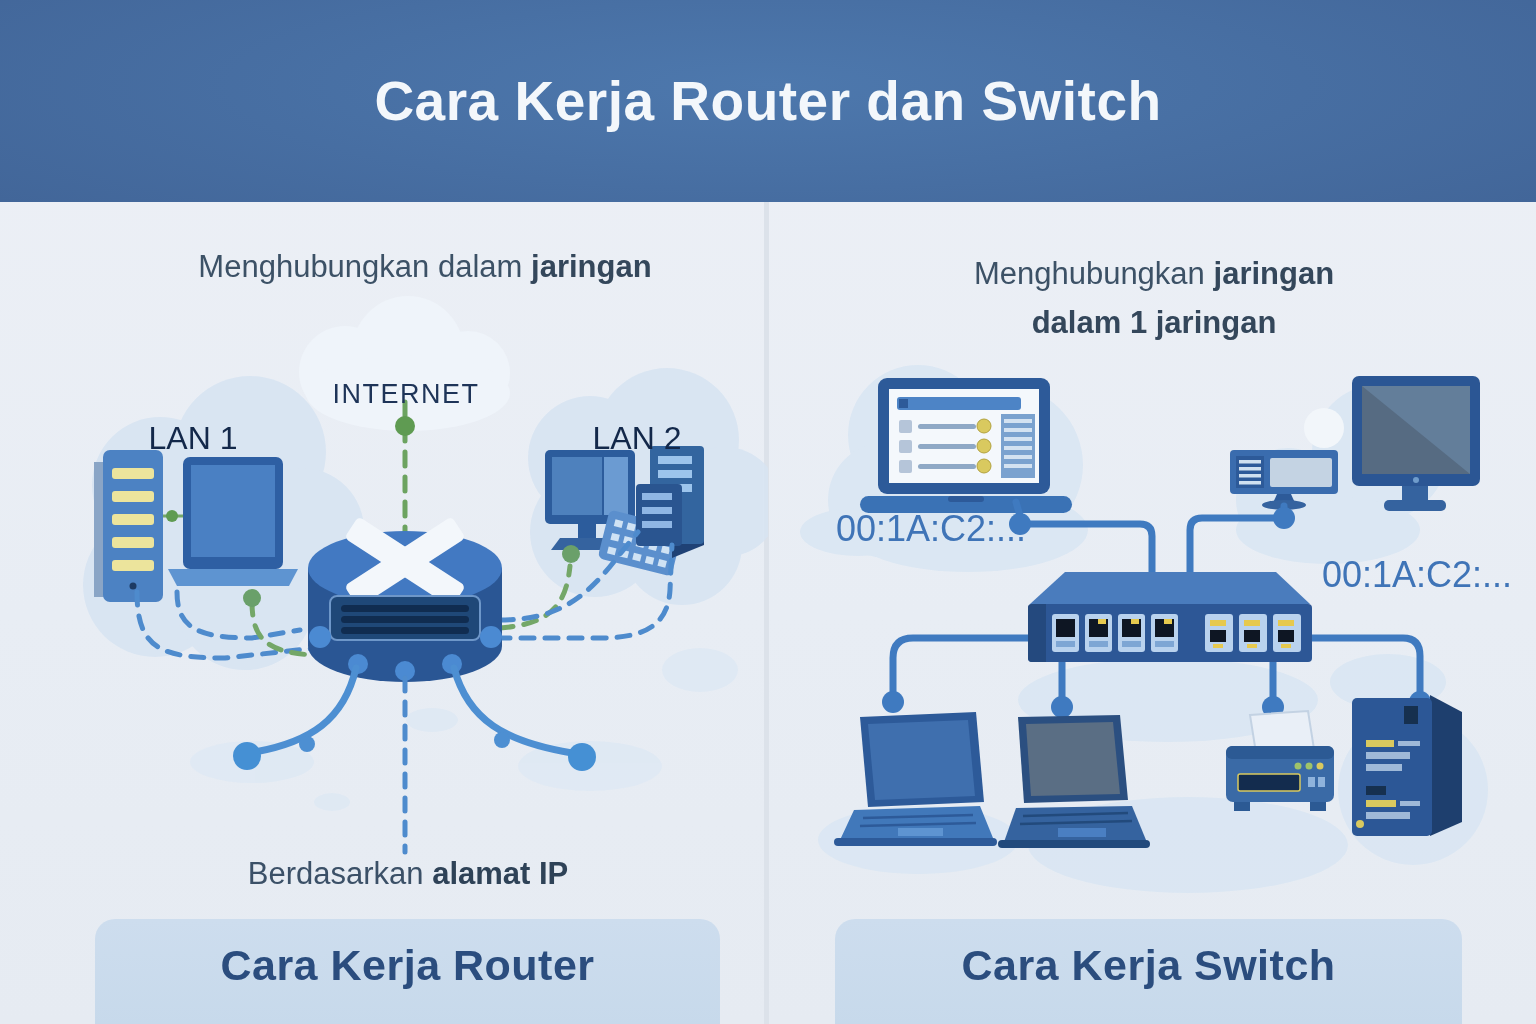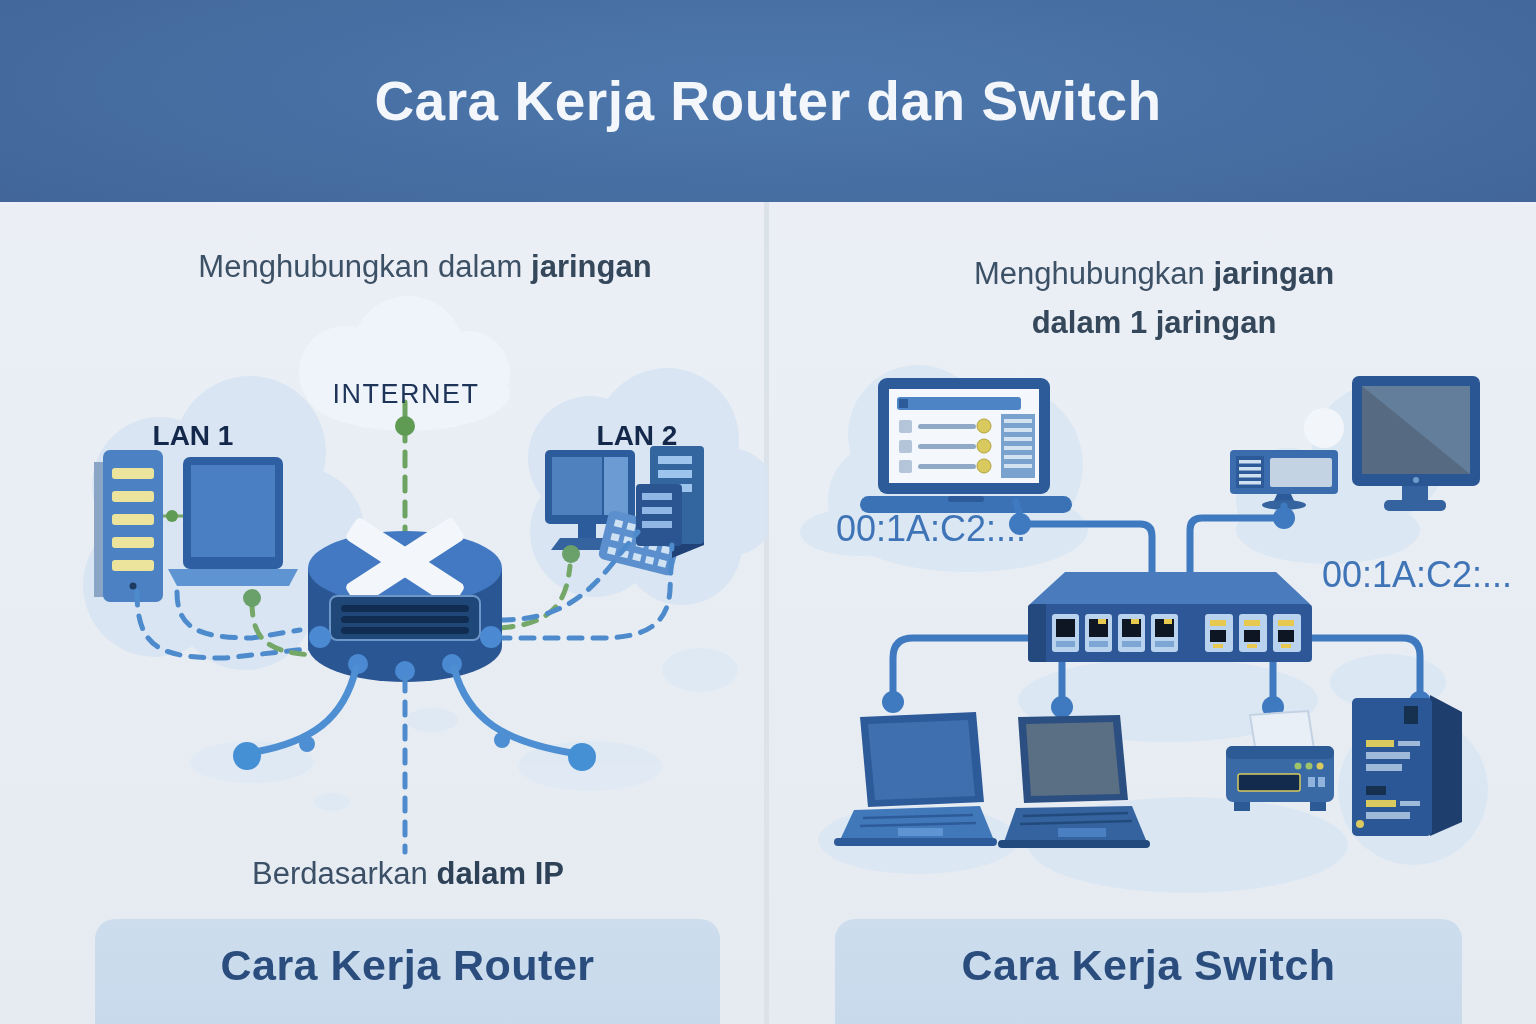--- a/index.html
+++ b/index.html
@@ -20,21 +20,21 @@
     letter-spacing:0.5px; white-space:nowrap;
   }
   
   .divider { left:764px; top:202px; width:5px; height:822px; background:#dce2ea; }
   
   .hd { font-size:31px; color:#3c5166; white-space:nowrap; transform:translateX(-50%); }
   .hd .seg-bold { font-weight:bold; color:#34475b; }
   .seg-bold.gap { margin-left:0.28em;margin-top:48px; }
   .hd2 { text-align:center; line-height:49px; }
   .net-label { font-size:27px; color:#1e3458; letter-spacing:1.5px; transform:translateX(-50%); white-space:nowrap;margin-top:27px; }
-  .lan-label { font-size:28px; font-weight:bold; color:#13284a; transform:translateX(-50%); white-space:nowrap; }
+  .lan-label { font-size:32px; font-weight:normal; color:#13284a; transform:translateX(-50%); white-space:nowrap; }
   .mac-label { font-size:36px; color:#3f74b7; white-space:nowrap; }
   .caption { font-size:31px; color:#3b5067; white-space:nowrap; transform:translateX(-50%); }
   .caption .seg-bold { font-weight:bold; color:#2e4257; }
   
   .card {
     top:919px; height:140px; border-radius:20px;
     background:linear-gradient(180deg,#cdddee 0%,#c5d8ea 100%);
     display:flex; justify-content:center; align-items:flex-start;
   }
   .card .card-label {
@@ -363,21 +363,21 @@
     </g>
   </svg>
 
   <div class="abs hd" style="left:425px;top:249px">
     <span class="seg">Menghubungkan dalam</span><span class="seg-bold gap">jaringan</span>
   </div>
   <div class="abs net-label" style="left:406px;top:352px">INTERNET</div>
   <div class="abs lan-label" style="left:193px;top:420px">LAN 1</div>
   <div class="abs lan-label" style="left:637px;top:420px">LAN 2</div>
   <div class="abs caption" style="left:408px;top:856px">
-    <span class="seg">Berdasarkan</span><span class="seg-bold gap">dalam IP</span>
+    <span class="seg">Berdasarkan</span><span class="seg-bold gap">alamat IP</span>
   </div>
   <div class="abs card" style="left:95px;width:625px">
     <div class="card-label">Cara Kerja Router</div>
   </div>
 
   <div class="abs hd hd2" style="left:1154px;top:249px">
     <div>
       <span class="seg">Menghubungkan</span><span class="seg-bold gap">jaringan</span>
     </div>
     <div>

